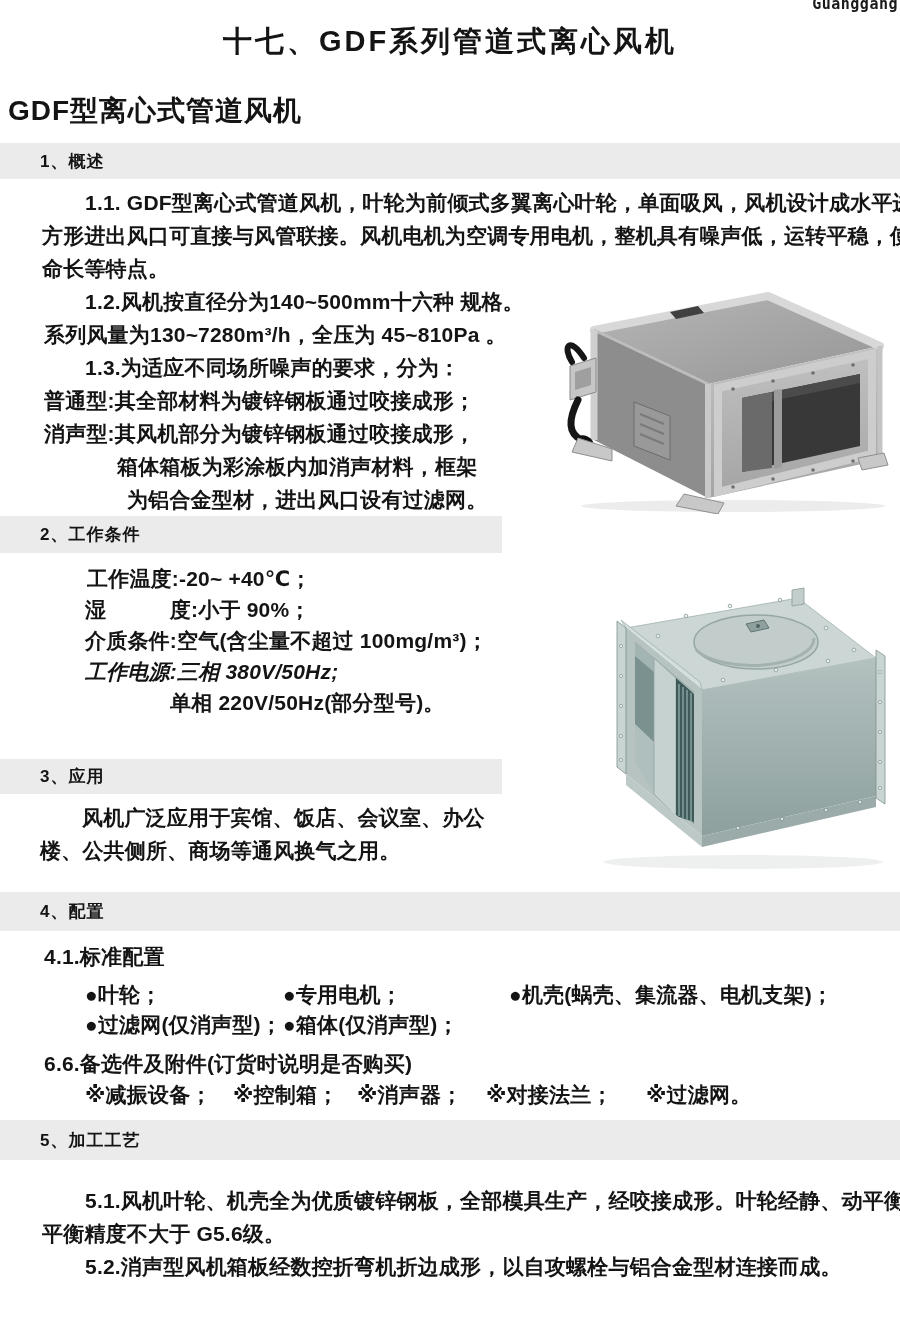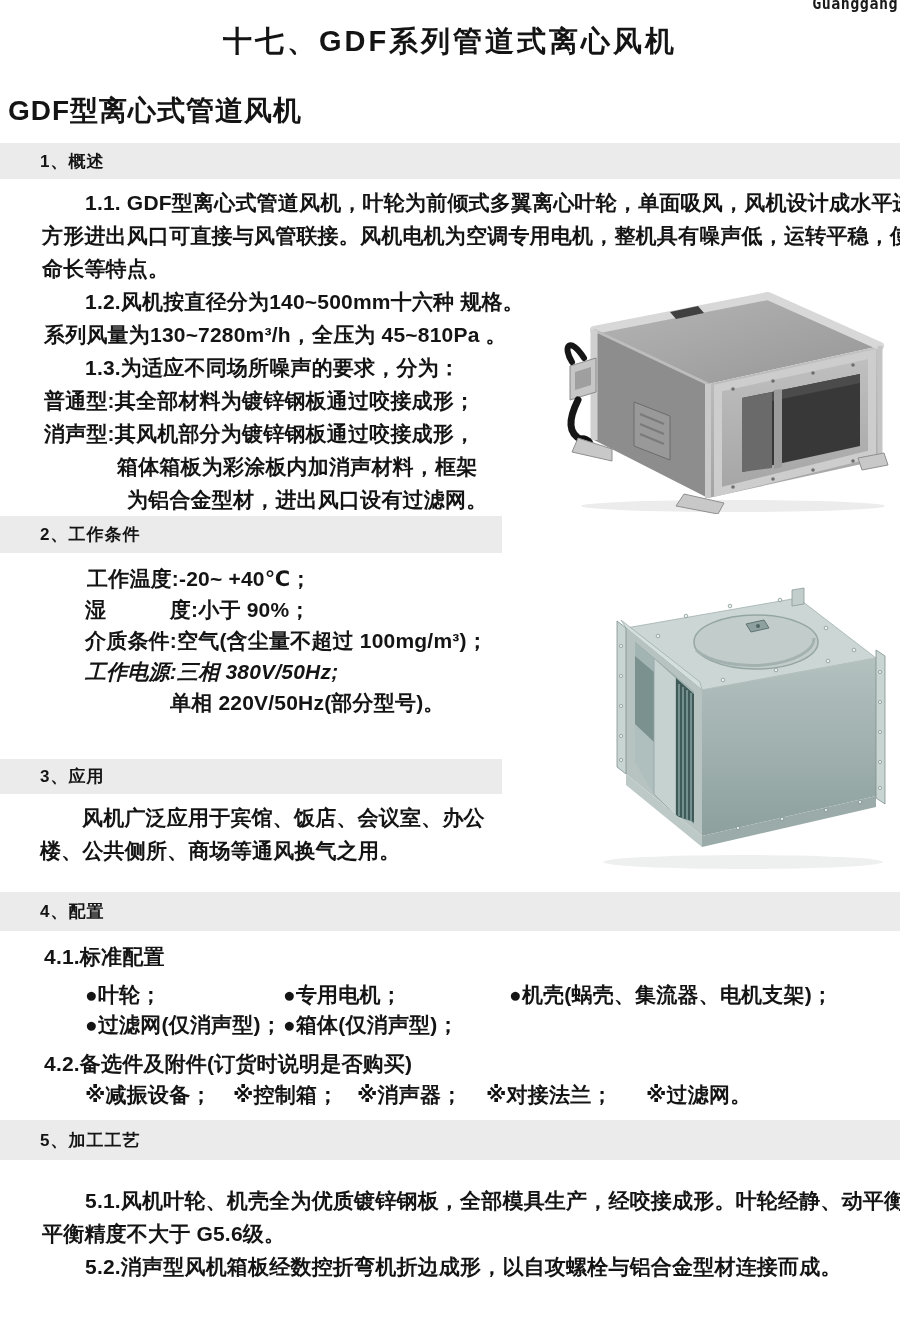--- a/index.html
+++ b/index.html
@@ -75,21 +75,21 @@
 
   <div class="band" style="top:892px;width:900px;height:39px;">
     <span class="h">4、配置</span>
   </div>
   <div class="line" style="top:944px;left:44px;">4.1.标准配置</div>
   <div class="line" style="top:982px;left:85px;">●叶轮；</div>
   <div class="line" style="top:982px;left:283px;">●专用电机；</div>
   <div class="line" style="top:982px;left:509px;">●机壳(蜗壳、集流器、电机支架)；</div>
   <div class="line" style="top:1012px;left:85px;">●过滤网(仅消声型)；</div>
   <div class="line" style="top:1012px;left:283px;">●箱体(仅消声型)；</div>
-  <div class="line" style="top:1051px;left:44px;">4.2.备选件及附件(订货时说明是否购买)</div>
+  <div class="line" style="top:1051px;left:44px;">6.6.备选件及附件(订货时说明是否购买)</div>
   <div class="line" style="top:1082px;left:85px;">※减振设备；</div>
   <div class="line" style="top:1082px;left:233px;">※控制箱；</div>
   <div class="line" style="top:1082px;left:357px;">※消声器；</div>
   <div class="line" style="top:1082px;left:486px;">※对接法兰；</div>
   <div class="line" style="top:1082px;left:646px;">※过滤网。</div>
 
   <div class="band" style="top:1120px;width:900px;height:40px;">
     <span class="h">5、加工工艺</span>
   </div>
   <div class="line" style="top:1188px;left:42px;text-indent:43px;">5.1.风机叶轮、机壳全为优质镀锌钢板，全部模具生产，经咬接成形。叶轮经静、动平衡校正，</div>

